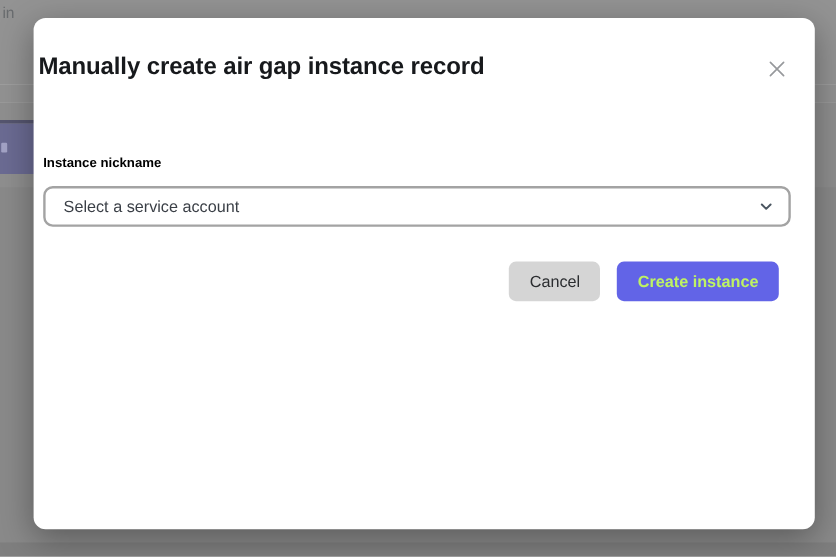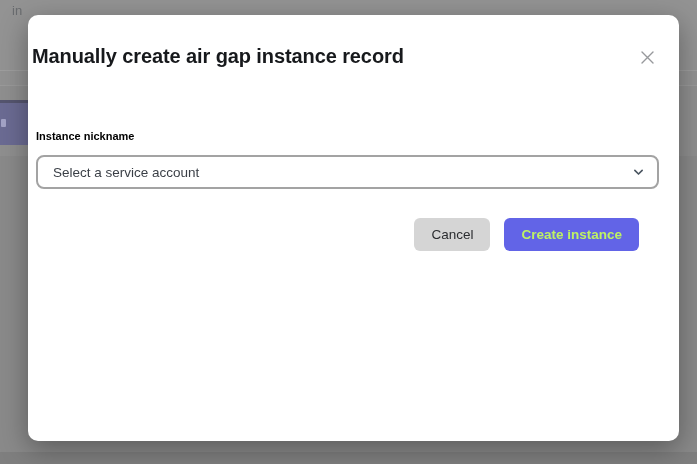--- a/index.html
+++ b/index.html
@@ -16,21 +16,21 @@
   
   .backdrop { position: absolute; inset: 0; }
   .bd-band-top    { position: absolute; top: 0; left: 0; right: 0; height: 70px; background: #939393; }
   .bd-line-a      { position: absolute; top: 70px; left: 0; right: 0; height: 1px; background: #9e9e9e; }
   .bd-mid         { position: absolute; top: 71px; left: 0; right: 0; height: 14px; background: #929292; }
   .bd-line-b      { position: absolute; top: 85px; left: 0; right: 0; height: 1px; background: #9a9a9a; }
   .bd-mid2        { position: absolute; top: 86px; left: 0; right: 0; height: 70px; background: #8f8f8f; }
   .bd-low         { position: absolute; top: 156px; left: 0; right: 0; bottom: 12px; background: #8a8a8a; }
   .bd-bottom      { position: absolute; left: 0; right: 0; bottom: 0; height: 12px; background: #7f7f7f; }
   .bd-text {
-    position: absolute; top: 3px; left: 12px;
+    position: absolute; top: 3px; left: 2px;
     font-size: 13px; color: #696c6f;
   }
   .bd-row-strip { position: absolute; top: 100px; left: 0; width: 46px; height: 3px; background: #55556f; }
   .bd-row       { position: absolute; top: 103px; left: 0; width: 46px; height: 42px; background: #6b6b93; }
   .bd-row-glyph { position: absolute; top: 16px; left: 1px; width: 5px; height: 8px; background: #a3a3c6; border-radius: 1px; }
 
   
   .dialog {
     position: absolute;
     left: 28px; top: 15px;
@@ -84,21 +84,21 @@
     border: 1px solid #c9cdd3; border-radius: 5px;
     padding: 0 14px;
     font-family: "Liberation Sans", sans-serif;
     font-size: 14px; color: #333639;
     background: #ffffff;
   }
   input.control::placeholder { color: #6f7780; opacity: 1; }
 
   .dialog-footer {
     display: flex; justify-content: flex-end; align-items: center; gap: 14px;
-    margin: 29px 20px 0 8px;
+    margin: 29px 10px 0 8px;
   }
   .btn {
     height: 33px; border: none; border-radius: 6px;
     padding: 0 17px; font-family: "Liberation Sans", sans-serif;
     font-size: 13.5px; cursor: pointer; line-height: 33px;
   }
   .btn-cancel { background: var(--cancel-bg, #d5d5d5); color: #2b2d30; font-weight: 400; }
   .btn-primary { background: var(--accent, #6264e7); color: #bef264; font-weight: 700; }
 </style>
 </head>

